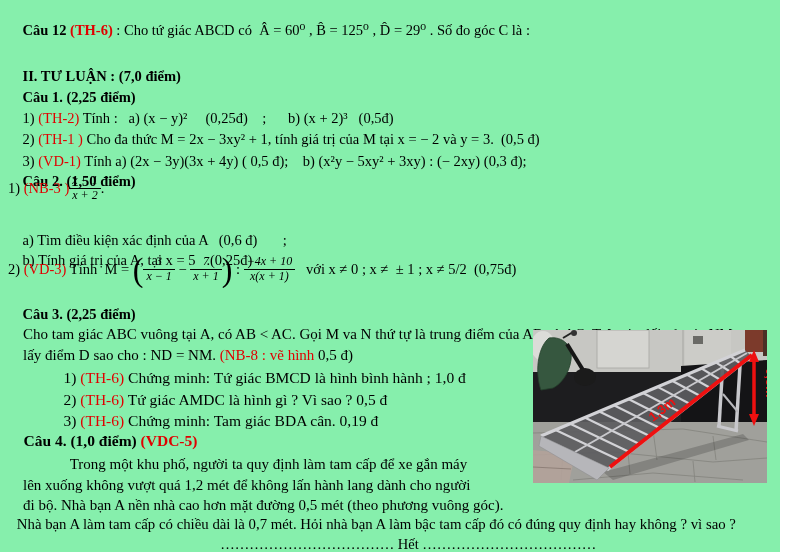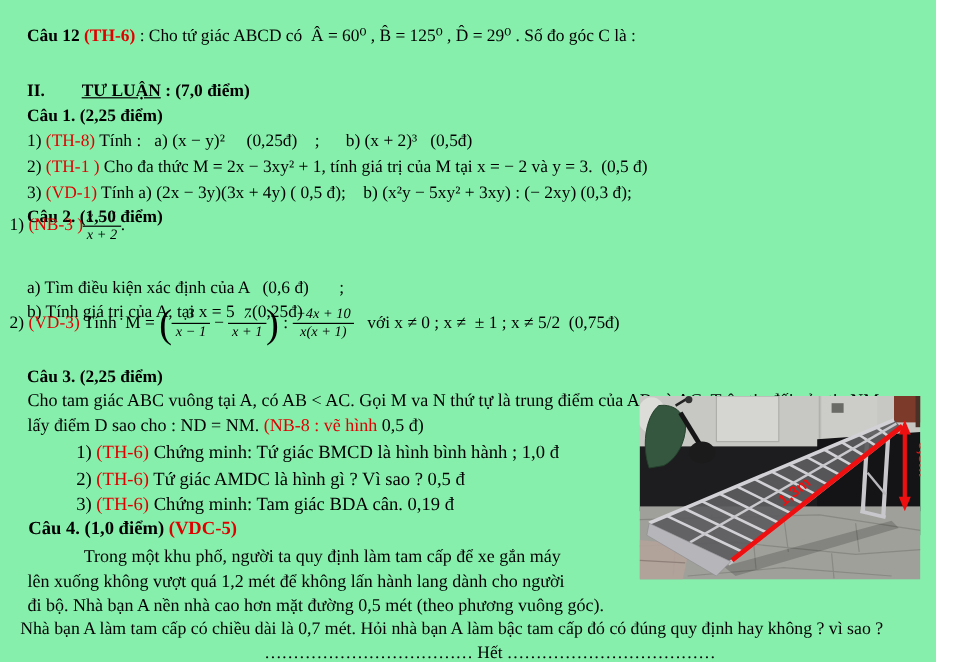--- a/index.html
+++ b/index.html
@@ -3,21 +3,21 @@
 <meta charset="utf-8">
 <style>
   html,body{margin:0;padding:0;background:#fff;}
   #page{
     position:relative;width:780px;height:552px;background:#86efac;overflow:hidden;
     font-family:"Liberation Serif","DejaVu Serif",serif;font-size:14.5px;color:#000;
   }
   .line{position:absolute;white-space:pre;line-height:1.25;width:802px;}
   .b{font-weight:bold;}
   .red{color:#e00000;}
-  .u{text-decoration:underline;margin-left:27px;}
+  .u{}
   .opt{position:absolute;top:0;}
   .mathline{display:flex;align-items:center;height:36px;}
   .mathline span{white-space:pre;}
   .frac{display:inline-block;vertical-align:middle;text-align:center;
         font-style:italic;font-size:12px;line-height:1.15;}
   .frac .num{display:block;border-bottom:1px solid #000;padding:0 3px;}
   .frac .den{display:block;padding:0 3px;}
   .bigp{font-size:32px;font-weight:400;line-height:0;transform:scaleY(1.05);font-family:"Liberation Serif",serif;}
   .center{text-align:center;}
   .photo{position:absolute;left:533px;top:330px;width:234px;height:153px;}
@@ -36,21 +36,21 @@
 
 
   <div class="line" style="top:49px;left:8px">
     <span class="b">II. </span><span class="b u">TƯ LUẬN</span><span class="b"> : (7,0 điểm)</span>
   </div>
 
   <div class="line" style="top:70px;left:8px">
     <span class="b">Câu 1. (2,25 điểm)</span>
   </div>
   <div class="line" style="top:91px;left:8px">
-    <span>1) </span><span class="red">(TH-8)</span><span> Tính :   a) (x − y)²     (0,25đ)    ;      b) (x + 2)³   (0,5đ)</span>
+    <span>1) </span><span class="red">(TH-2)</span><span> Tính :   a) (x − y)²     (0,25đ)    ;      b) (x + 2)³   (0,5đ)</span>
   </div>
   <div class="line" style="top:112px;left:8px">
     <span>2) </span><span class="red">(TH-1 )</span><span> Cho đa thức M = 2x − 3xy² + 1, tính giá trị của M tại x = − 2 và y = 3.  (0,5 đ)</span>
   </div>
   <div class="line" style="top:134px;left:8px">
     <span>3) </span><span class="red">(VD-1)</span><span> Tính a) (2x − 3y)(3x + 4y) ( 0,5 đ);    b) (x²y − 5xy² + 3xy) : (− 2xy) (0,3 đ);</span>
   </div>
 
   <div class="line" style="top:154px;left:8px">
     <span class="b">Câu 2. (1,50 điểm)</span>

